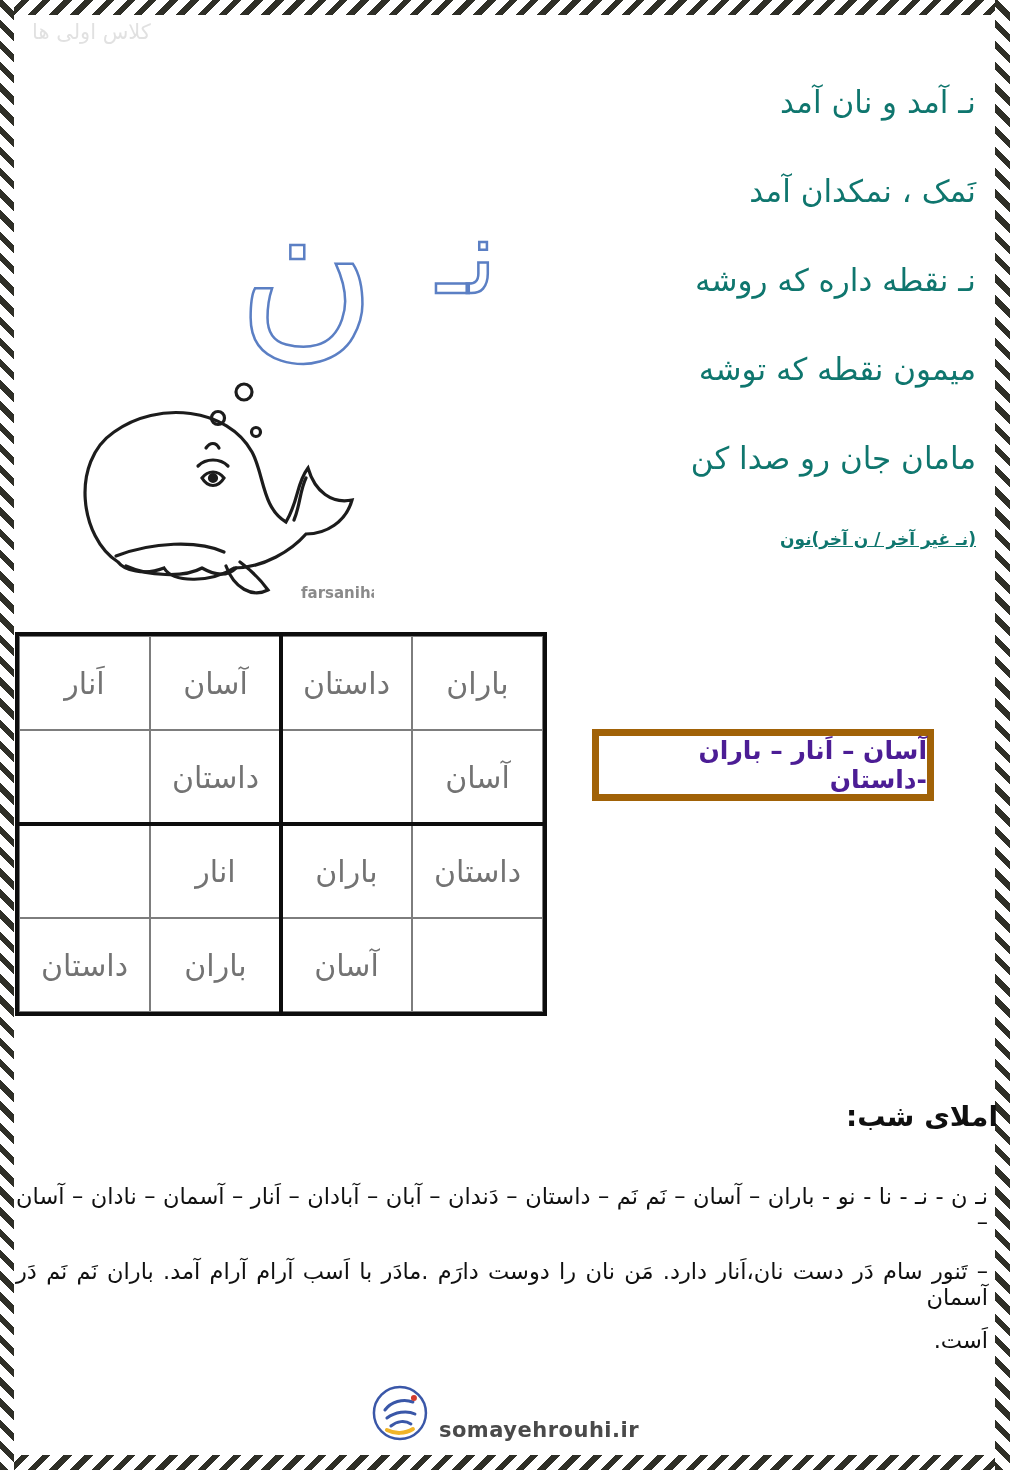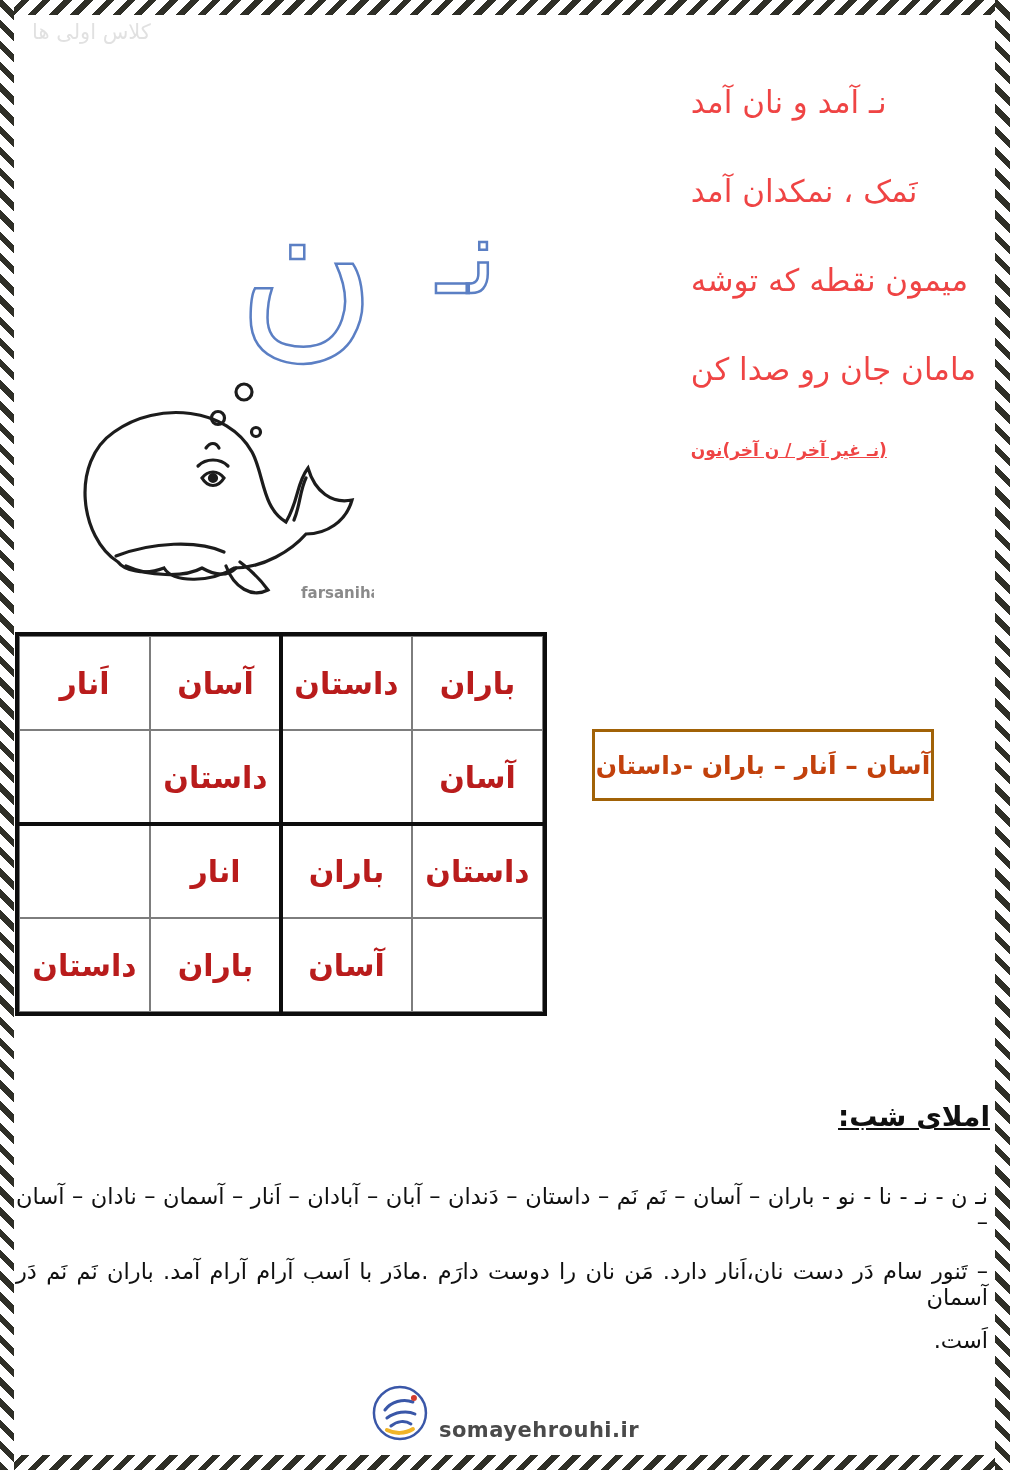--- a/index.html
+++ b/index.html
@@ -10,44 +10,44 @@
   .pborder { position:absolute; background:repeating-linear-gradient(135deg,#2f2f27 0 6px,#ffffff 6px 15px); }
   .pborder.top    { top:0; left:0; right:0; height:15px; }
   .pborder.bottom { bottom:0; left:0; right:0; height:15px; }
   .pborder.left   { top:0; bottom:0; left:0; width:14px; background:repeating-linear-gradient(45deg,#2f2f27 0 6px,#ffffff 6px 15px); }
   .pborder.right  { top:0; bottom:0; right:0; width:15px; background:repeating-linear-gradient(45deg,#2f2f27 0 6px,#ffffff 6px 15px); }
 
   .faint-watermark { position:absolute; top:20px; left:32px; width:300px; direction:rtl; text-align:left;
     color:#c9c9c9; opacity:.55; font-size:21px; filter:blur(.6px); }
 
   
-  .poem { position:absolute; top:84px; right:34px; direction:rtl; text-align:left; color:#ef4444; }
+  .poem { position:absolute; top:84px; right:34px; direction:rtl; text-align:right; color:#0f766e; }
   .poem-line { font-size:31px; font-weight:500; margin-bottom:53px; letter-spacing:1px; }
   .poem-footnote { font-size:17px; font-weight:bold; text-decoration:underline; margin-top:12px; }
 
   
   .calligraphy { position:absolute; left:222px; top:158px; }
 
   
   .whale-box { position:absolute; left:56px; top:370px; }
 
   
   .word-table { position:absolute; left:15px; top:632px; width:532px; border:4px solid #0d0d0d;
     display:grid; grid-template-columns:repeat(4,1fr); grid-template-rows:repeat(4,94px); direction:rtl; background:#fff; }
   .word-table .cell { border:1px solid #7d7d7d; display:flex; align-items:center; justify-content:center;
-    font-size:30px; font-weight:700; color:#b91c1c; }
+    font-size:30px; font-weight:400; color:#737373; }
   .word-table .vmid { position:absolute; top:0; bottom:0; left:calc(50% - 2px); width:4px; background:#0d0d0d; }
   .word-table .hmid { position:absolute; left:0; right:0; top:calc(50% - 2px); height:4px; background:#0d0d0d; }
 
   
-  .word-bank { position:absolute; left:592px; top:729px; width:342px; height:72px; border:3px solid #a16207;
-    display:flex; align-items:center; justify-content:center; direction:rtl; font-size:25px; font-weight:bold; color:#c2410c; }
+  .word-bank { position:absolute; left:592px; top:729px; width:342px; height:72px; border:7px solid #a16207;
+    display:flex; align-items:center; justify-content:center; direction:rtl; font-size:25px; font-weight:bold; color:#4c1d95; }
 
   
-  .dict-heading { position:absolute; top:1100px; right:20px; direction:rtl; font-size:28px; font-weight:bold; color:#101010;text-decoration:underline; }
+  .dict-heading { position:absolute; top:1100px; right:12px; direction:rtl; font-size:28px; font-weight:bold; color:#101010; }
   .dict-line { position:absolute; left:16px; right:22px; direction:rtl; font-size:22.5px; font-weight:normal; color:#101010;
     text-align:justify; text-align-last:justify; letter-spacing:.5px; }
   .dict-line.l1 { top:1183px; }
   .dict-line.l2 { top:1258px; }
   .dict-line.l3 { top:1327px; text-align:center; text-align-last:right; }
 
   
   .footer-logo { position:absolute; top:1384px; left:50%; transform:translateX(-50%);
     display:flex; align-items:flex-end; gap:10px; }
   .footer-site { font-size:21px; font-weight:bold; color:#4a4a4a; letter-spacing:.5px; }
@@ -58,20 +58,21 @@
 <div class="pborder top"></div>
 <div class="pborder bottom"></div>
 <div class="pborder left"></div>
 <div class="pborder right"></div>
 
 <div class="faint-watermark">کلاس اولی ها</div>
 
 <div class="poem">
   <div class="poem-line">نـ آمد و نان آمد</div>
   <div class="poem-line">نَمک ، نمکدان آمد</div>
+  <div class="poem-line">نـ نقطه داره که روشه</div>
   <div class="poem-line">میمون نقطه که توشه</div>
   <div class="poem-line">مامان جان رو صدا کن</div>
   <div class="poem-footnote">(نـ غیر آخر / ن آخر)نون</div>
 </div>
 
 <svg class="calligraphy" width="295" height="225" viewBox="0 0 295 225">
   <text x="215" y="135" font-size="105" font-family="DejaVu Sans, sans-serif" stroke="#5b7fc4" stroke-width="2.5" fill="#ffffff">نـ</text>
   <text x="15" y="175" font-size="190" font-family="DejaVu Sans, sans-serif" stroke="#5b7fc4" stroke-width="2.5" fill="#ffffff">ن</text>
 </svg>
 

